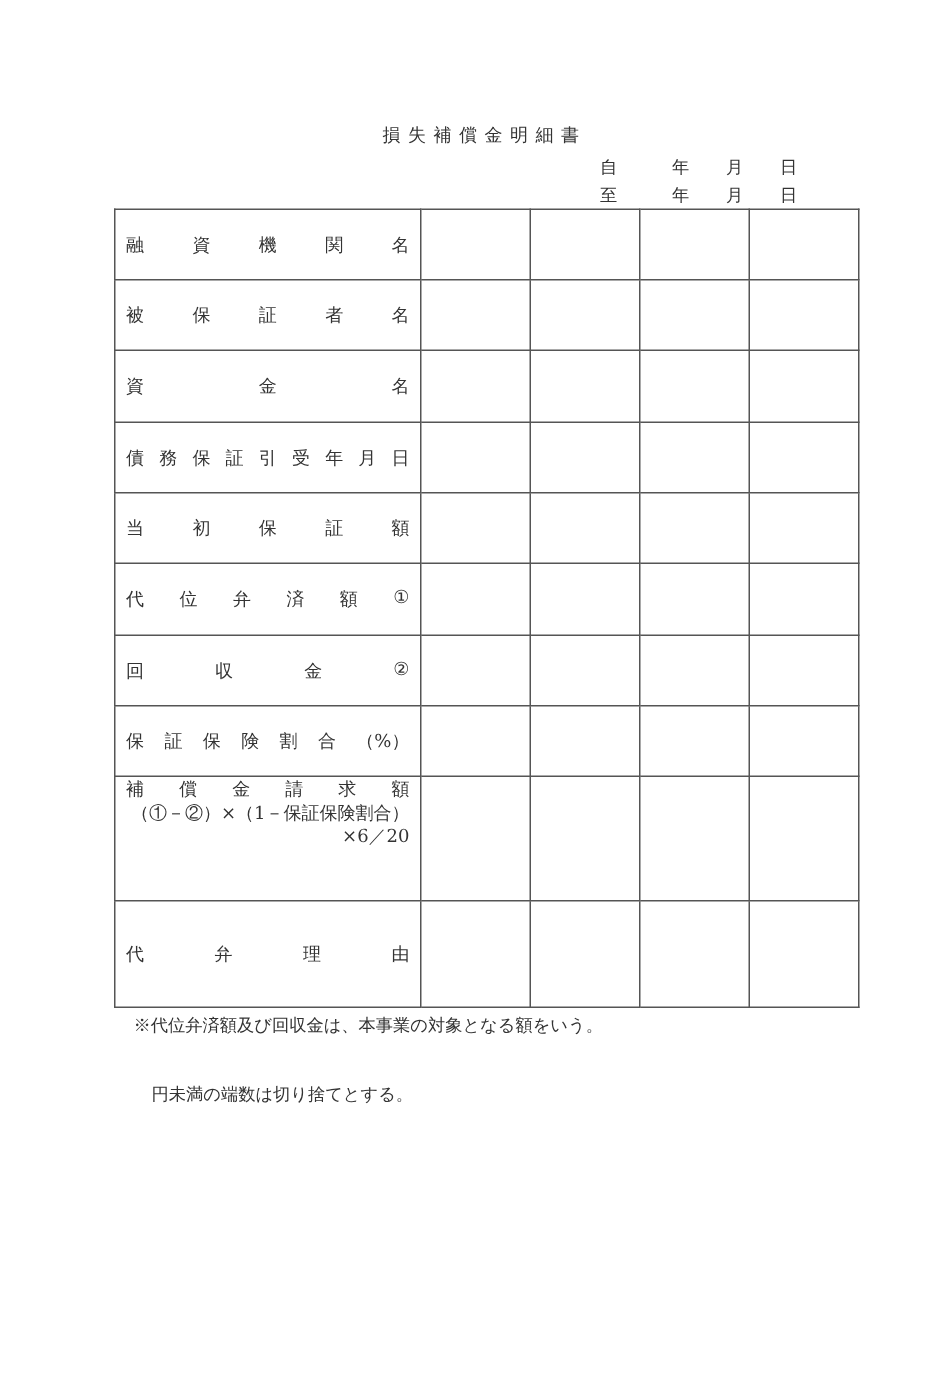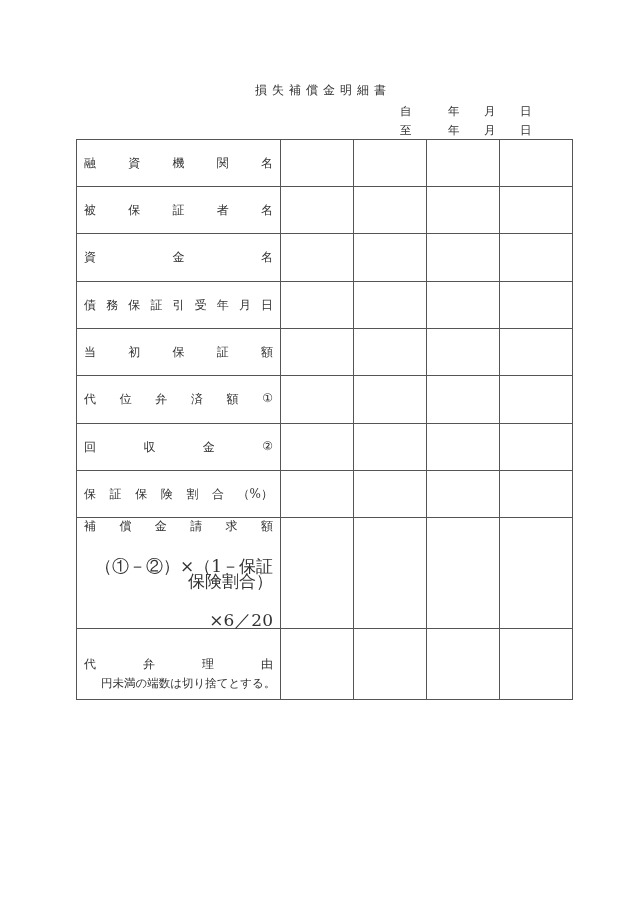--- a/index.html
+++ b/index.html
@@ -7,23 +7,23 @@
        font-family:"DejaVu Serif","Liberation Serif",serif;color:#333;}
   .title{position:absolute;left:236px;top:82px;font-size:12px;letter-spacing:5px;margin-left:19px;}
   .period{position:absolute;font-size:11.5px;}
   .period span{position:absolute;top:0;}
   table.grid{position:absolute;left:76px;top:139px;border-collapse:collapse;
         table-layout:fixed;width:481px;}
   table.grid td{border:1px solid #555;padding:0;font-size:12px;}
   td.label{width:189px;padding:0 7px !important;}
   td.cell{width:72px;}
   .spread{display:flex;justify-content:space-between;}
-  .formula{text-align:right;font-size:17px;line-height:15px;margin-top:24px;}
+  .formula{text-align:right;font-size:12px;line-height:15px;}
   .notes{position:absolute;left:89px;top:674px;font-size:11.5px;line-height:18px;}
-  .notes div.indent{padding-left:12px;}
+  .notes div.indent{padding-left:12px;margin-top:28px;}
 </style>
 </head>
 <body>
 
 <div class="title">損失補償金明細書</div>
 
 <div class="period" style="left:0;top:104px;width:630px;height:14px;">
   <span style="left:400px;">自</span>
   <span style="left:448px;">年</span>
   <span style="left:484px;">月</span>
@@ -191,14 +191,15 @@
         </td>
         <td class="cell"></td>
         <td class="cell"></td>
         <td class="cell"></td>
         <td class="cell"></td>
       </tr>
     </tbody>
 </table>
 
 <div class="notes">
+  <div>※代位弁済額及び回収金は、本事業の対象となる額をいう。</div>
   <div class="indent">円未満の端数は切り捨てとする。</div>
 </div>
 
 </body></html>

